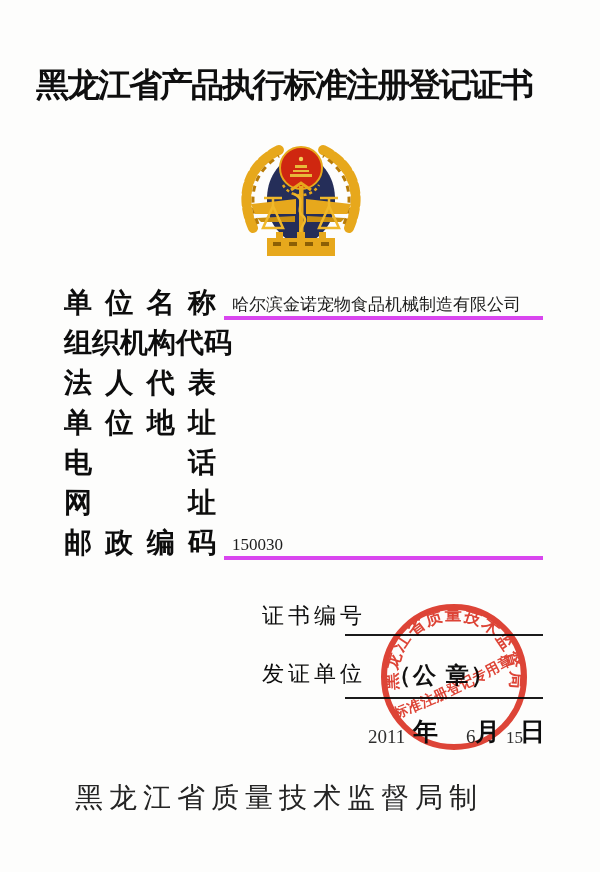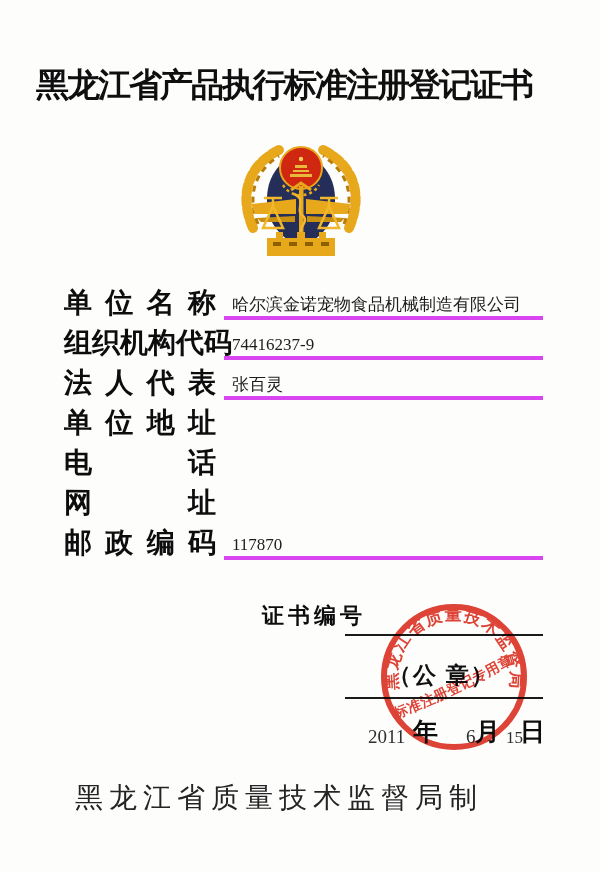--- a/index.html
+++ b/index.html
@@ -27,21 +27,21 @@
   .js-justify{display:flex;justify-content:space-between;}
   .field-value{
     flex:1;margin-left:8px;border-bottom:4px solid #d946ef;
     display:flex;align-items:flex-end;
     font-size:17px;line-height:1.05;padding:0 2px 2px 8px;
     white-space:pre;color:#1d1d1d;
   }
   
   .mid-label{
     position:absolute;font-family:"Liberation Sans", sans-serif;
-    font-weight:bold;font-size:22px;letter-spacing:4px;color:#0d0d0d;white-space:nowrap;
+    font-weight:normal;font-size:22px;letter-spacing:4px;color:#0d0d0d;white-space:nowrap;
   }
   .mid-line{position:absolute;width:198px;border-bottom:2px solid #1b1b1b;height:0;}
   .issuer-value{
     position:absolute;left:388px;top:660px;
     font-family:"Liberation Serif", serif;font-weight:bold;
     font-size:23px;letter-spacing:2px;color:#111;white-space:nowrap;text-align:right;
   }
   
   .seal{position:absolute;left:379px;top:600px;width:150px;height:154px;
         mix-blend-mode:multiply;opacity:.93;}
@@ -116,30 +116,28 @@
     </div>
     <div class="field-row">
       <div class="field-label js-justify">
           <span>组</span>
           <span>织</span>
           <span>机</span>
           <span>构</span>
           <span>代</span>
           <span>码</span>
         </div>
-      <div class="field-value">74416237-9</div>
     </div>
     <div class="field-row">
       <div class="field-label js-justify">
           <span>法</span>
           <span>人</span>
           <span>代</span>
           <span>表</span>
         </div>
-      <div class="field-value">张百灵</div>
     </div>
     <div class="field-row">
       <div class="field-label js-justify">
           <span>单</span>
           <span>位</span>
           <span>地</span>
           <span>址</span>
         </div>
     </div>
     <div class="field-row">
@@ -154,28 +152,29 @@
           <span>址</span>
         </div>
     </div>
     <div class="field-row">
       <div class="field-label js-justify">
           <span>邮</span>
           <span>政</span>
           <span>编</span>
           <span>码</span>
         </div>
-      <div class="field-value">117870</div>
+      <div class="field-value">150030</div>
     </div>
   </div>
 
   <div class="mid-label" style="left:262px;top:601px">证书编号</div>
   <div class="mid-line" style="left:345px;top:634px"></div>
   <span style="position:absolute;left:350px;top:610px;font-size:17px"></span>
 
+  <div class="mid-label" style="left:262px;top:659px">发证单位</div>
   <div class="issuer-value">（公 章）</div>
   <div class="mid-line" style="left:345px;top:697px"></div>
 
   <svg class="seal" viewBox="0 0 150 154" aria-hidden="true">
     <defs>
       <path id="sealRing" d="M 23.4 101.1 A 57 57 0 1 1 126.6 101.1" fill="none"></path>
       <path id="sealInner" d="M 16 119 Q 75 96 136 62" fill="none"></path>
     </defs>
     <circle cx="75" cy="77" r="70" fill="none" stroke="#dd3627" stroke-width="6"></circle>
     <text font-family="'Liberation Sans', sans-serif" font-weight="bold" font-size="17" fill="#dd3627" letter-spacing="1.5">

